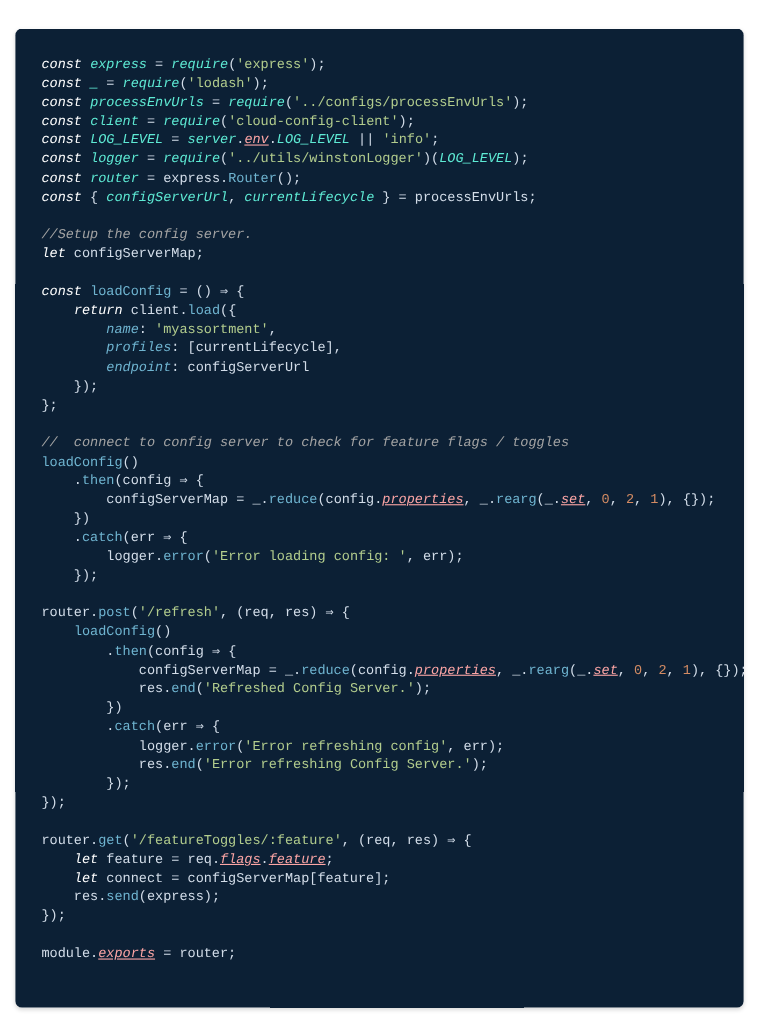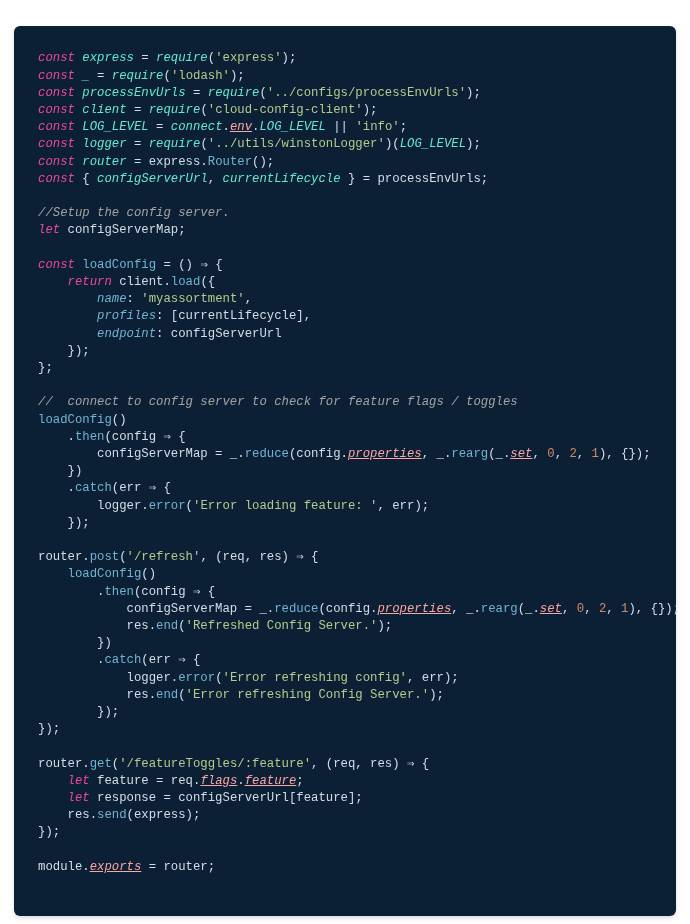--- a/index.html
+++ b/index.html
@@ -21,39 +21,39 @@
     padding: 24px 24px 26px 24px;
     font-size: 12.3px;
     line-height: 17.2px;
     white-space: pre;
     overflow-x: auto;
     font-family: inherit;
     min-height: 840px;
     box-shadow: 0 2px 4px rgba(0,0,0,.15);
   }
   
-  .kw   { color: #ec4899; font-style: italic; }       
+  .kw   { color: #ffffff; font-style: italic; }       
   .id   { color: #5eead4; font-style: italic; }       
   .fn   { color: #6fb4d0; }                            
   .str  { color: #b2cc8d; }                            
   .cmt  { color: #a3a3a3; font-style: italic; }                            
   .plain{ color: #d3dde9; }
   .key  { color: #6fb4d0; font-style: italic; }       
   .num  { color: #d38b63; }                            
   .prop { color: #fca5a5; font-style: italic; text-decoration: underline; }       
 </style>
 </head>
 <body>
 
 <div class="frame">
   <pre class="code-block" id="code"><span class="kw">const</span><span class="plain"> </span><span class="id">express</span><span class="plain"> = </span><span class="id">require</span><span class="plain">(</span><span class="str">'express'</span><span class="plain">);</span>
 <span class="kw">const</span><span class="plain"> </span><span class="id">_</span><span class="plain"> = </span><span class="id">require</span><span class="plain">(</span><span class="str">'lodash'</span><span class="plain">);</span>
 <span class="kw">const</span><span class="plain"> </span><span class="id">processEnvUrls</span><span class="plain"> = </span><span class="id">require</span><span class="plain">(</span><span class="str">'../configs/processEnvUrls'</span><span class="plain">);</span>
 <span class="kw">const</span><span class="plain"> </span><span class="id">client</span><span class="plain"> = </span><span class="id">require</span><span class="plain">(</span><span class="str">'cloud-config-client'</span><span class="plain">);</span>
-<span class="kw">const</span><span class="plain"> </span><span class="id">LOG_LEVEL</span><span class="plain"> = </span><span class="id">connect</span><span class="plain">.</span><span class="prop">env</span><span class="plain">.</span><span class="id">LOG_LEVEL</span><span class="plain"> || </span><span class="str">'info'</span><span class="plain">;</span>
+<span class="kw">const</span><span class="plain"> </span><span class="id">LOG_LEVEL</span><span class="plain"> = </span><span class="id">server</span><span class="plain">.</span><span class="prop">env</span><span class="plain">.</span><span class="id">LOG_LEVEL</span><span class="plain"> || </span><span class="str">'info'</span><span class="plain">;</span>
 <span class="kw">const</span><span class="plain"> </span><span class="id">logger</span><span class="plain"> = </span><span class="id">require</span><span class="plain">(</span><span class="str">'../utils/winstonLogger'</span><span class="plain">)(</span><span class="id">LOG_LEVEL</span><span class="plain">);</span>
 <span class="kw">const</span><span class="plain"> </span><span class="id">router</span><span class="plain"> = express.</span><span class="fn">Router</span><span class="plain">();</span>
 <span class="kw">const</span><span class="plain"> { </span><span class="id">configServerUrl</span><span class="plain">, </span><span class="id">currentLifecycle</span><span class="plain"> } = processEnvUrls;</span>
 <span class="plain"></span>
 <span class="cmt">//Setup the config server.</span>
 <span class="kw">let</span><span class="plain"> configServerMap;</span>
 <span class="plain"></span>
 <span class="kw">const</span><span class="plain"> </span><span class="fn">loadConfig</span><span class="plain"> = () <span class="plain">⇒</span> {</span>
 <span class="plain">    </span><span class="kw">return</span><span class="plain"> client.</span><span class="fn">load</span><span class="plain">({</span>
 <span class="plain">        </span><span class="key">name</span><span class="plain">: </span><span class="str">'myassortment'</span><span class="plain">,</span>
@@ -61,35 +61,35 @@
 <span class="plain">        </span><span class="key">endpoint</span><span class="plain">: configServerUrl</span>
 <span class="plain">    });</span>
 <span class="plain">};</span>
 <span class="plain"></span>
 <span class="cmt">//  connect to config server to check for feature flags / toggles</span>
 <span class="fn">loadConfig</span><span class="plain">()</span>
 <span class="plain">    .</span><span class="fn">then</span><span class="plain">(config <span class="plain">⇒</span> {</span>
 <span class="plain">        configServerMap = _.</span><span class="fn">reduce</span><span class="plain">(config.</span><span class="prop">properties</span><span class="plain">, _.</span><span class="fn">rearg</span><span class="plain">(_.</span><span class="prop">set</span><span class="plain">, </span><span class="num">0</span><span class="plain">, </span><span class="num">2</span><span class="plain">, </span><span class="num">1</span><span class="plain">), {});</span>
 <span class="plain">    })</span>
 <span class="plain">    .</span><span class="fn">catch</span><span class="plain">(err <span class="plain">⇒</span> {</span>
-<span class="plain">        logger.</span><span class="fn">error</span><span class="plain">(</span><span class="str">'Error loading feature: '</span><span class="plain">, err);</span>
+<span class="plain">        logger.</span><span class="fn">error</span><span class="plain">(</span><span class="str">'Error loading config: '</span><span class="plain">, err);</span>
 <span class="plain">    });</span>
 <span class="plain"></span>
 <span class="plain">router.</span><span class="fn">post</span><span class="plain">(</span><span class="str">'/refresh'</span><span class="plain">, (req, res) <span class="plain">⇒</span> {</span>
 <span class="plain">    </span><span class="fn">loadConfig</span><span class="plain">()</span>
 <span class="plain">        .</span><span class="fn">then</span><span class="plain">(config <span class="plain">⇒</span> {</span>
 <span class="plain">            configServerMap = _.</span><span class="fn">reduce</span><span class="plain">(config.</span><span class="prop">properties</span><span class="plain">, _.</span><span class="fn">rearg</span><span class="plain">(_.</span><span class="prop">set</span><span class="plain">, </span><span class="num">0</span><span class="plain">, </span><span class="num">2</span><span class="plain">, </span><span class="num">1</span><span class="plain">), {});</span>
 <span class="plain">            res.</span><span class="fn">end</span><span class="plain">(</span><span class="str">'Refreshed Config Server.'</span><span class="plain">);</span>
 <span class="plain">        })</span>
 <span class="plain">        .</span><span class="fn">catch</span><span class="plain">(err <span class="plain">⇒</span> {</span>
 <span class="plain">            logger.</span><span class="fn">error</span><span class="plain">(</span><span class="str">'Error refreshing config'</span><span class="plain">, err);</span>
 <span class="plain">            res.</span><span class="fn">end</span><span class="plain">(</span><span class="str">'Error refreshing Config Server.'</span><span class="plain">);</span>
 <span class="plain">        });</span>
 <span class="plain">});</span>
 <span class="plain"></span>
 <span class="plain">router.</span><span class="fn">get</span><span class="plain">(</span><span class="str">'/featureToggles/:feature'</span><span class="plain">, (req, res) <span class="plain">⇒</span> {</span>
 <span class="plain">    </span><span class="kw">let</span><span class="plain"> feature = req.</span><span class="prop">flags</span><span class="plain">.</span><span class="prop">feature</span><span class="plain">;</span>
-<span class="plain">    </span><span class="kw">let</span><span class="plain"> response = configServerUrl[feature];</span>
+<span class="plain">    </span><span class="kw">let</span><span class="plain"> connect = configServerMap[feature];</span>
 <span class="plain">    res.</span><span class="fn">send</span><span class="plain">(express);</span>
 <span class="plain">});</span>
 <span class="plain"></span>
 <span class="plain">module.</span><span class="prop">exports</span><span class="plain"> = router;</span></pre>
 </div>
 
 </body></html>

